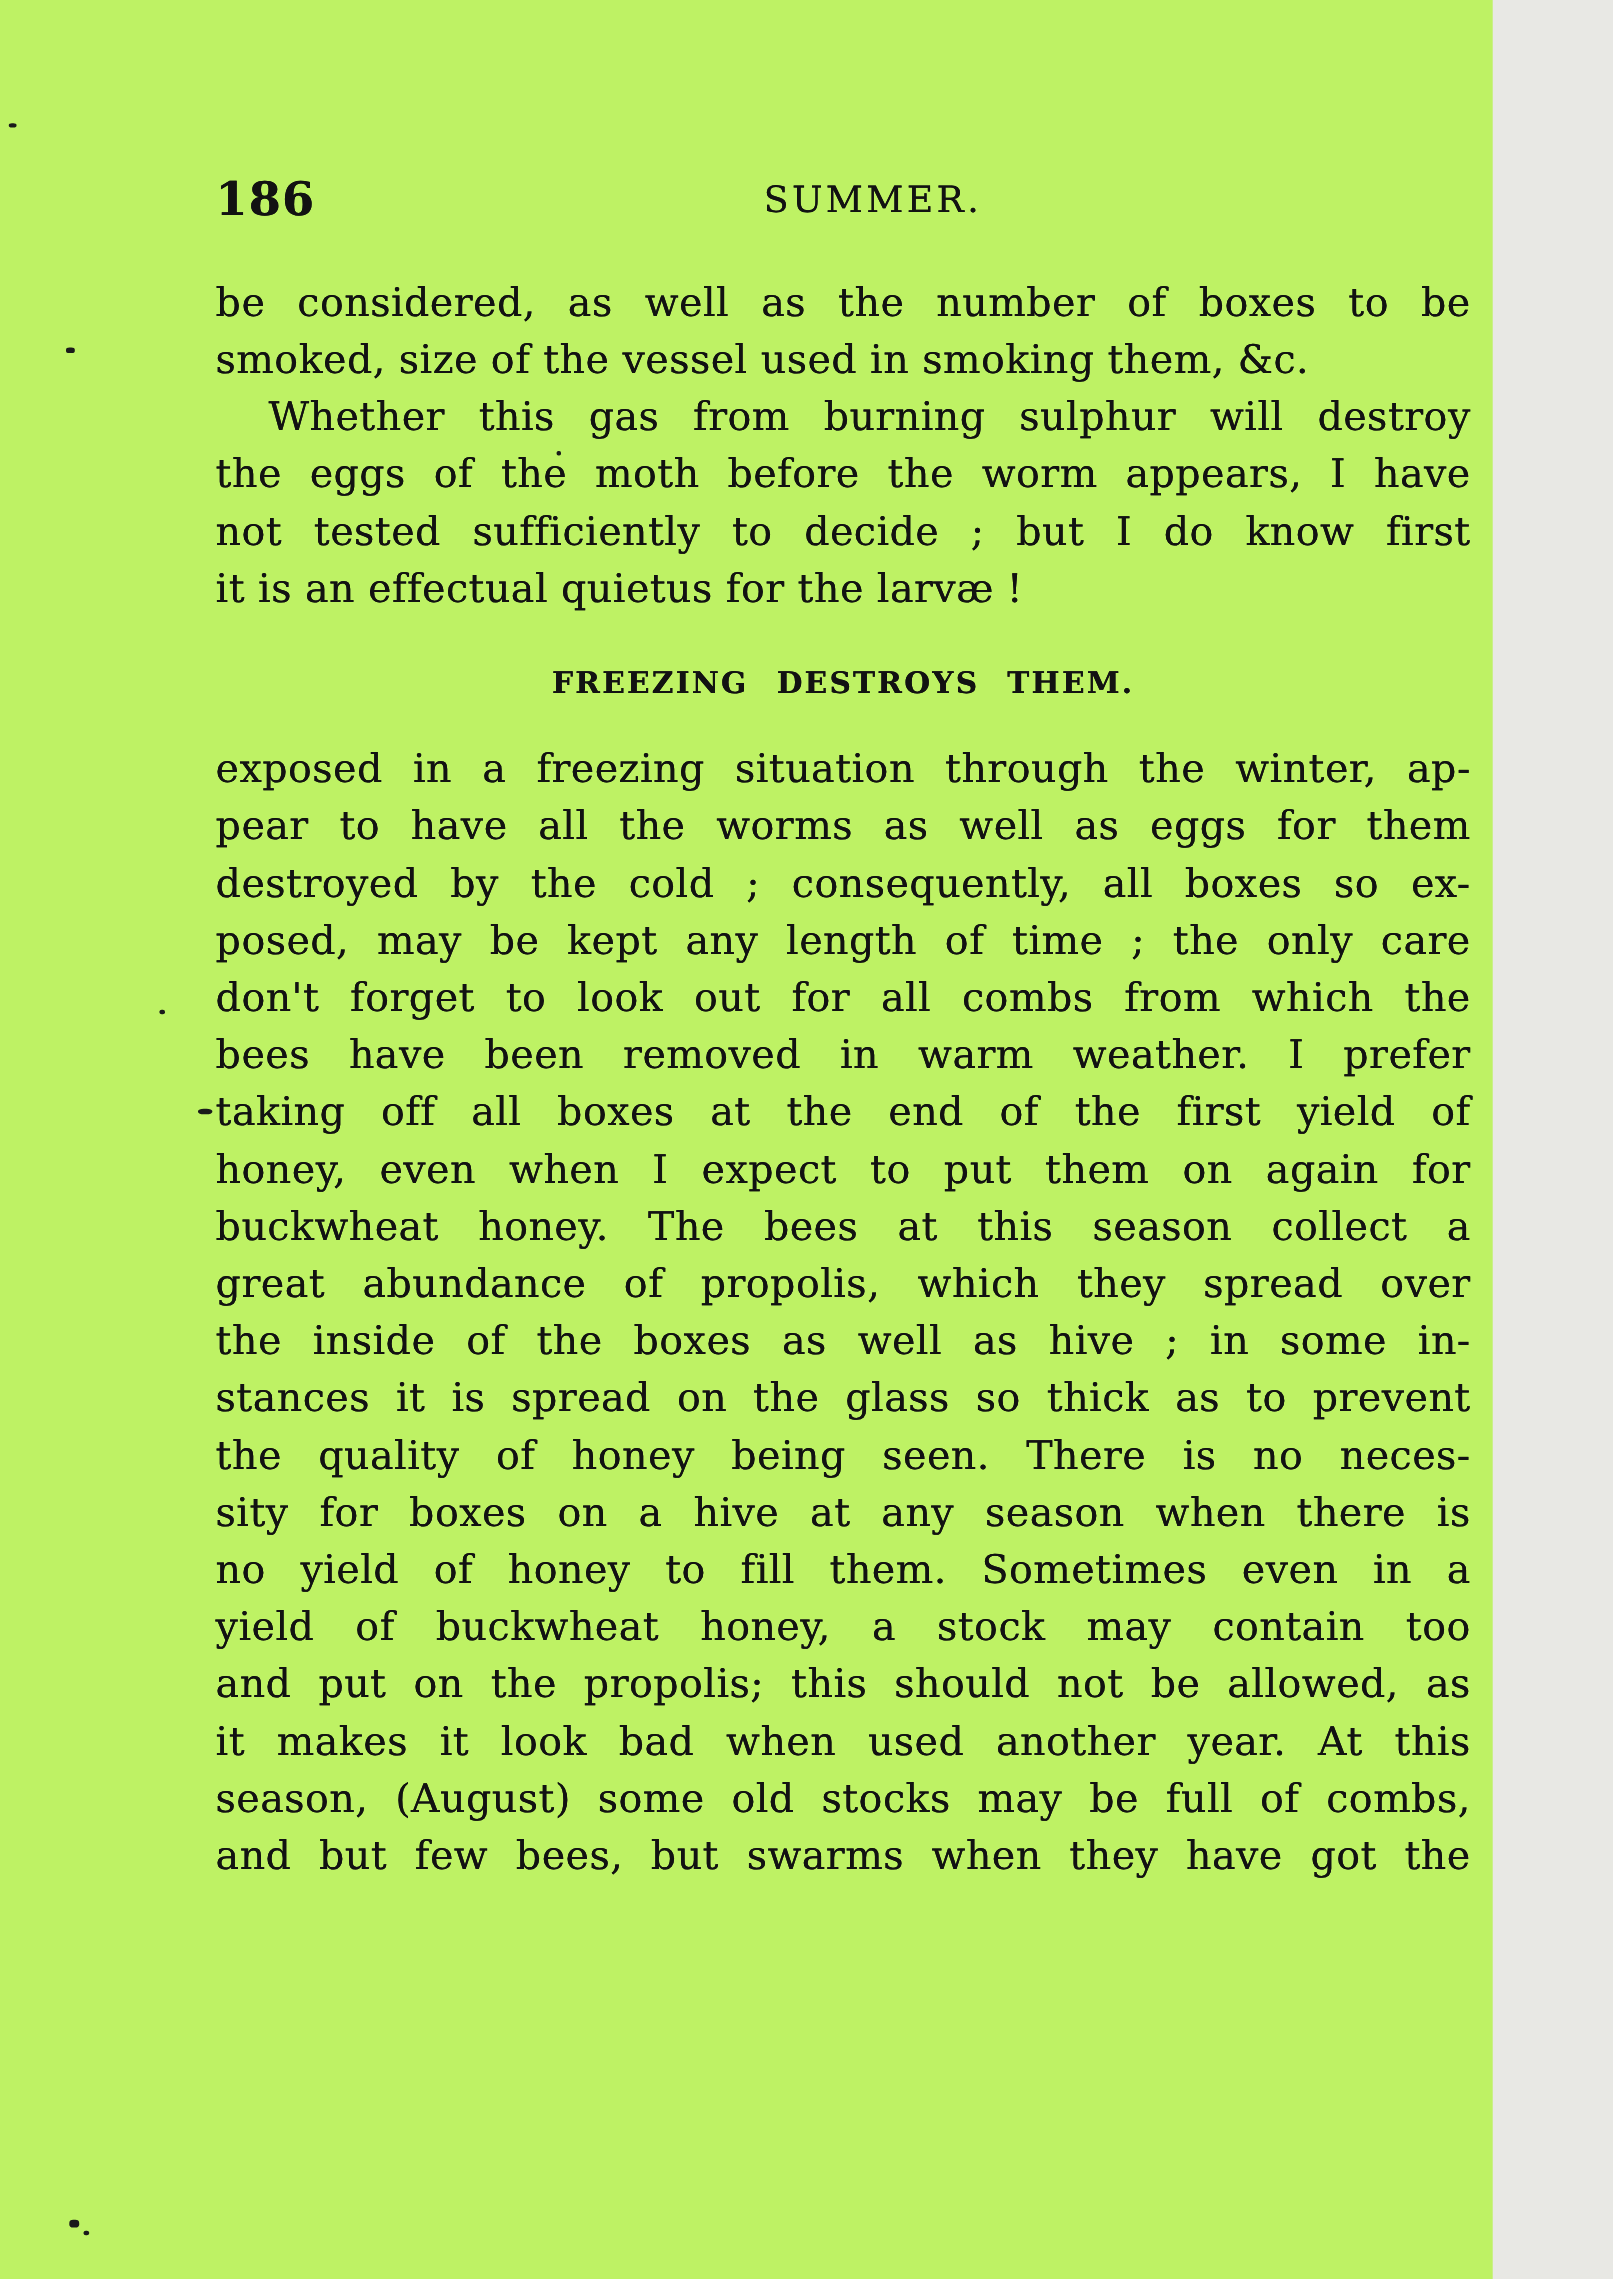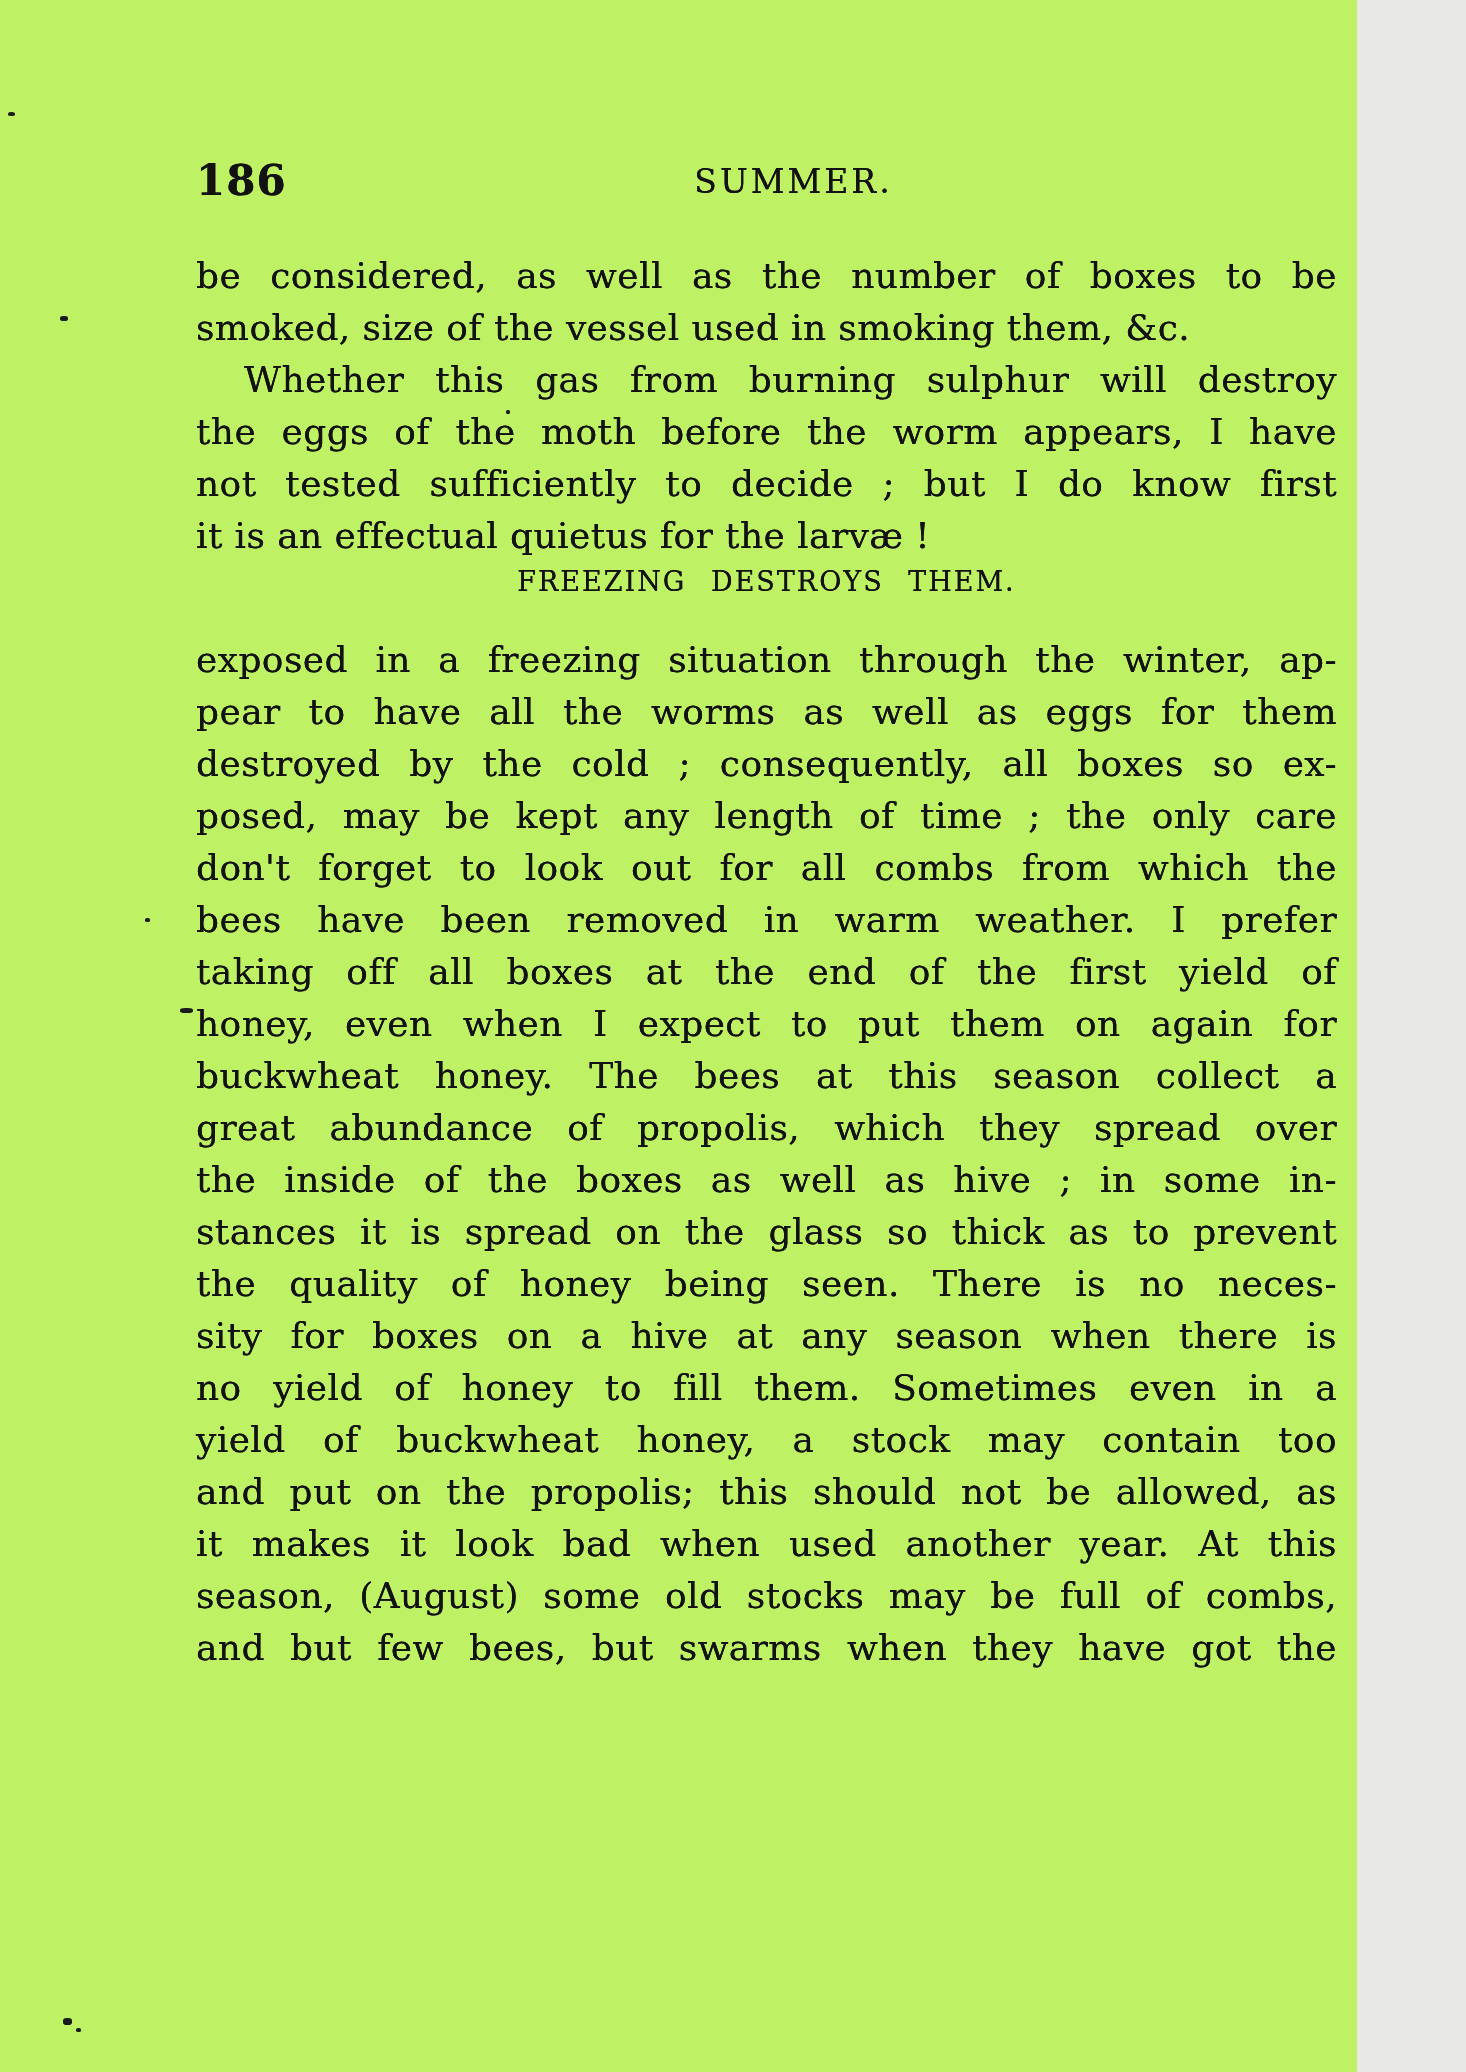--- a/index.html
+++ b/index.html
@@ -62,26 +62,27 @@
     white-space: normal;
     text-shadow: 0 0 0.5px currentColor;
   }
   .line.no-justify {
     text-align-last: left;
   }
   .line.indent {
     text-indent: 48px;
   }
   .section-heading {
+    margin-top: 40px;
     margin-bottom: 32px;
     height: 40px;
     line-height: 40px;
     text-align: center;
     font-size: 27px;
-    font-weight: normal;
+    font-weight: bold;
     letter-spacing: 2px;
     word-spacing: 14px;
     text-shadow: 0 0 0.6px currentColor;
   }
   
   .speck {
     position: absolute;
     background: #1a1a1a;
     border-radius: 40%;
   }

